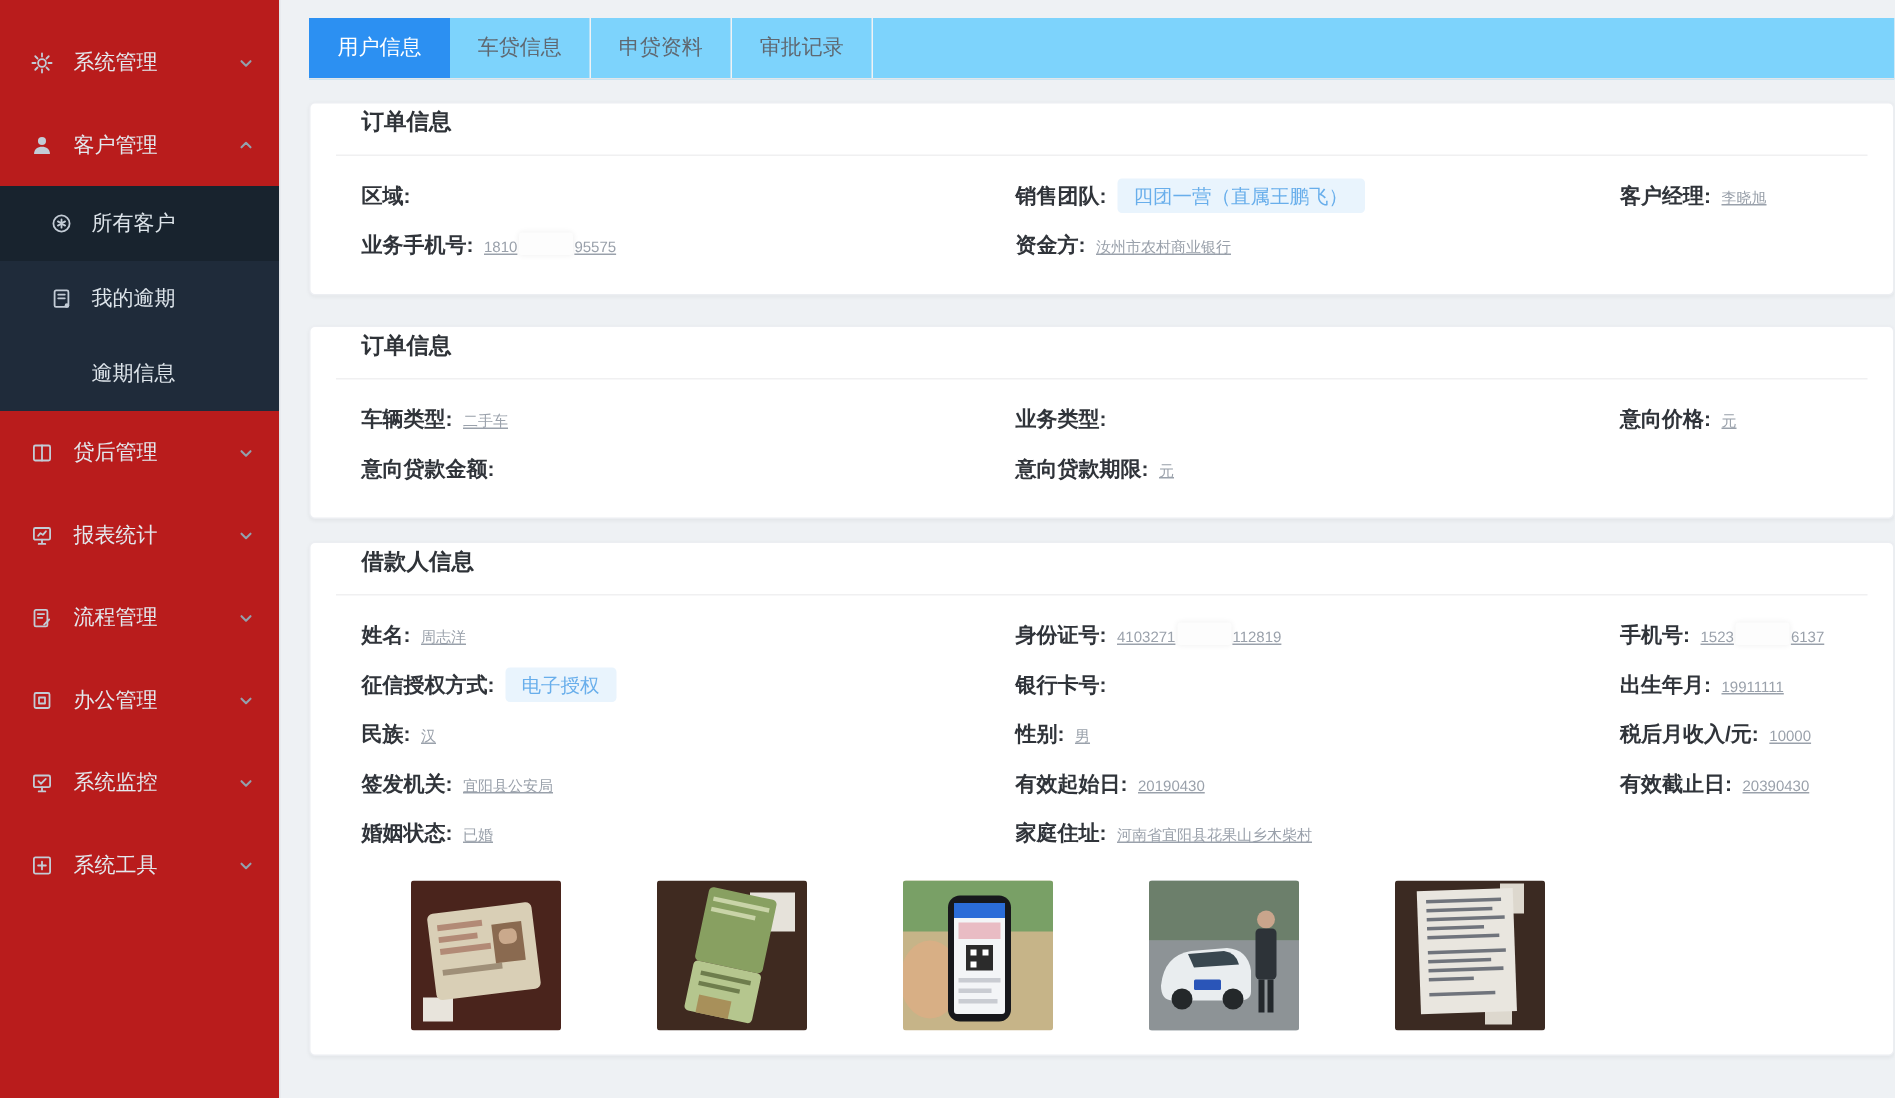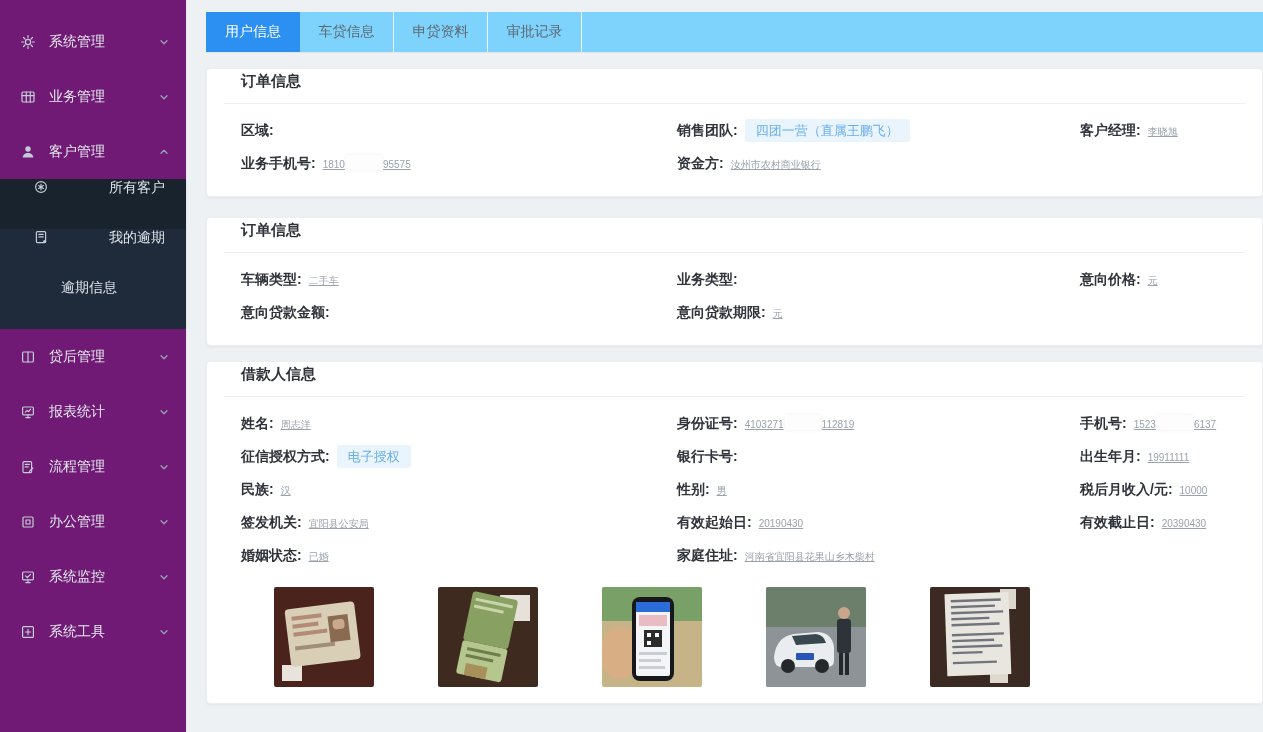--- a/index.html
+++ b/index.html
@@ -2,29 +2,29 @@
 <html><head>
 <meta charset="utf-8">
 <style>
   * { margin:0; padding:0; box-sizing:border-box; }
   html,body { width:1263px; height:732px; overflow:hidden;
     font-family:"Liberation Sans","DejaVu Sans",sans-serif; background:#eef1f4; }
   body { position:relative; }
 
   
   .sidebar { position:absolute; left:0; top:0; width:186px; height:100%;
-    background:#701a75; padding-top:14px; z-index:2; }
+    background:#b91c1c; padding-top:14px; z-index:2; }
   .side-item { height:55px; display:flex; align-items:center;
     padding:0 16px 0 20px; color:#e3e8ed; font-size:14px; cursor:pointer; }
   .side-item .ic { width:16px; height:16px; flex:0 0 16px; display:flex; align-items:center; }
   .side-item .lbl { margin-left:13px; }
   .side-item .chev { margin-left:auto; display:flex; }
   .submenu { background:#1f2b3a; }
-  .sub-item { height:50px; display:flex; 
-    padding-left:33px; color:#dde4ea; font-size:14px; cursor:pointer;gap:48px; }
+  .sub-item { height:50px; display:flex; align-items:center;
+    padding-left:33px; color:#dde4ea; font-size:14px; cursor:pointer; }
   .sub-item.active { background:#18232e; }
   .sub-item .ic { width:16px; height:16px; flex:0 0 16px; display:flex; align-items:center; }
   .sub-item .lbl { margin-left:12px; }
   .sub-item.noicon { padding-left:61px; }
   svg.icn { stroke:#c3ccd6; stroke-width:1.2; fill:none; stroke-linecap:round; stroke-linejoin:round; }
   svg.chv { stroke:#93a0ad; stroke-width:1.4; fill:none; stroke-linecap:round; stroke-linejoin:round; }
 
   
   .main { position:absolute; left:186px; right:0; top:0; bottom:0;
     background:#eef1f4; border-left:1px solid #e2e6ea; }
@@ -66,34 +66,20 @@
         </svg>
     </span>
     <span class="lbl">系统管理</span>
     <span class="chev">
       <svg class="chv" width="12" height="12" viewBox="0 0 12 12">
           <path d="M3 4.8l3 3 3-3"></path>
         </svg>
     </span>
   </div>
 
-  <div class="side-item">
-    <span class="ic">
-      <svg class="icn" width="16" height="16" viewBox="0 0 16 16">
-          <rect x="2" y="3" width="12" height="10" rx="1"></rect>
-          <path d="M2 6.6h12M6.3 3v10M10.3 3v10"></path>
-        </svg>
-    </span>
-    <span class="lbl">业务管理</span>
-    <span class="chev">
-      <svg class="chv" width="12" height="12" viewBox="0 0 12 12">
-          <path d="M3 4.8l3 3 3-3"></path>
-        </svg>
-    </span>
-  </div>
 
   <div class="side-item">
     <span class="ic">
       <svg width="16" height="16" viewBox="0 0 16 16" fill="#c3ccd6">
           <circle cx="8" cy="5" r="2.7"></circle>
           <path d="M2.7 13.6c0-3 2.4-4.7 5.3-4.7s5.3 1.7 5.3 4.7z"></path>
         </svg>
     </span>
     <span class="lbl">客户管理</span>
     <span class="chev">

